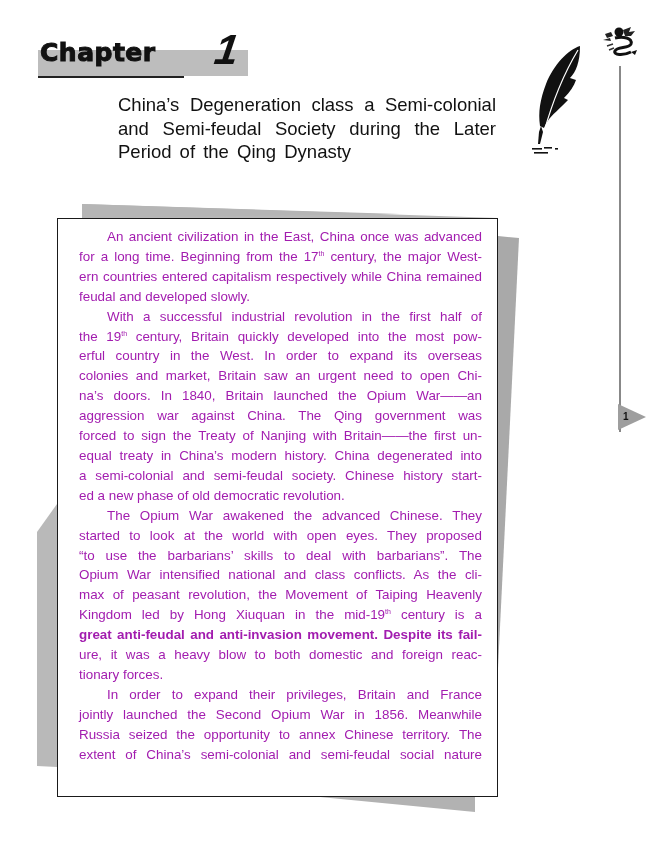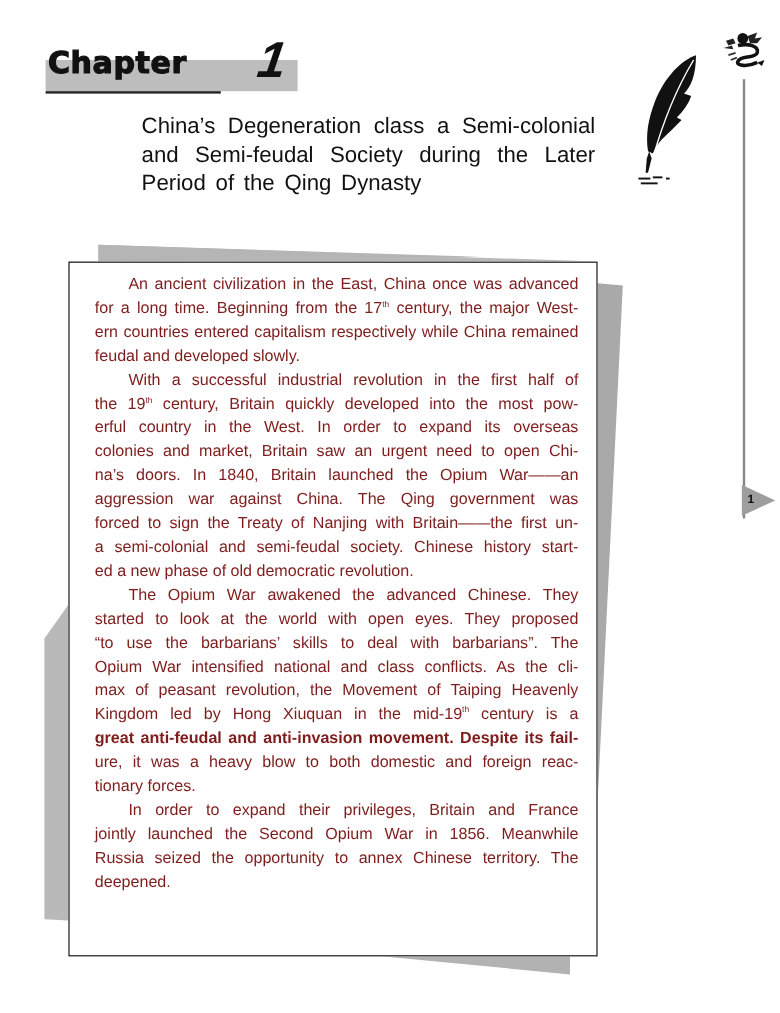--- a/index.html
+++ b/index.html
@@ -45,21 +45,21 @@
   }
 
   .shadow { position: absolute; left: 0; top: 0; width: 650px; height: 844px; }
   .textbox {
     position: absolute; left: 57px; top: 218px; width: 441px; height: 579px;
     background: #fff; border: 1.5px solid #1a1a1a; box-sizing: border-box;
   }
   .body-text {
     position: absolute; left: 79px; top: 227px; width: 403px;
     font-family: "Liberation Sans", sans-serif; font-size: 13.4px; line-height: 19.9px;
-    color: #7f1d1d;
+    color: #a21caf;
   }
   .body-text .ln { display: block; text-align: justify; text-align-last: justify; white-space: nowrap; }
   .body-text .ln.end { text-align-last: left; }
   .body-text .ln.indent { padding-left: 28px; }
   sup { font-size: 7px; line-height: 0; vertical-align: super; }
 </style>
 </head>
 <body>
 
 <div class="chapter-bar"></div>
@@ -112,28 +112,29 @@
     <div class="ln" style="white-space: normal;">for a long time. Beginning from the 17<sup>th</sup> century, the major West-</div>
     <div class="ln" style="white-space: normal;">ern countries entered capitalism respectively while China remained</div>
     <div class="ln end" style="white-space: normal;">feudal and developed slowly.</div>
     <div class="ln indent" style="white-space: normal;">With a successful industrial revolution in the first half of</div>
     <div class="ln" style="white-space: normal;">the 19<sup>th</sup> century, Britain quickly developed into the most pow-</div>
     <div class="ln" style="white-space: normal;">erful country in the West.  In order to expand its overseas</div>
     <div class="ln" style="white-space: normal;">colonies and market, Britain saw an urgent need to open Chi-</div>
     <div class="ln" style="white-space: normal;">na’s doors. In 1840, Britain launched the Opium War——an</div>
     <div class="ln" style="white-space: normal;">aggression war against China.  The Qing government was</div>
     <div class="ln" style="white-space: normal;">forced to sign the Treaty of Nanjing with Britain——the first un-</div>
+    <div class="ln" style="white-space: normal;">equal treaty in China’s modern history. China degenerated into</div>
     <div class="ln" style="white-space: normal;">a semi-colonial and semi-feudal society. Chinese history start-</div>
     <div class="ln end" style="white-space: normal;">ed a new phase of old democratic revolution.</div>
     <div class="ln indent" style="white-space: normal;">The Opium War awakened the advanced Chinese.  They</div>
     <div class="ln" style="white-space: normal;">started to look at the world with open eyes. They proposed</div>
     <div class="ln" style="white-space: normal;">“to use the barbarians’  skills to deal with barbarians”. The</div>
     <div class="ln" style="white-space: normal;">Opium War intensified national and class conflicts. As the cli-</div>
     <div class="ln" style="white-space: normal;">max of peasant revolution, the Movement of Taiping Heavenly</div>
     <div class="ln" style="white-space: normal;">Kingdom led by Hong Xiuquan in the mid-19<sup>th</sup> century is a</div>
     <div class="ln" style="white-space: normal; font-weight: bold;">great anti-feudal and anti-invasion movement. Despite its fail-</div>
     <div class="ln" style="white-space: normal;">ure, it was a heavy blow to both domestic and foreign reac-</div>
     <div class="ln end" style="white-space: normal;">tionary forces.</div>
     <div class="ln indent" style="white-space: normal;">In order to expand their privileges, Britain and France</div>
     <div class="ln" style="white-space: normal;">jointly launched the Second Opium War in 1856. Meanwhile</div>
     <div class="ln" style="white-space: normal;">Russia seized the opportunity to annex Chinese territory. The</div>
-    <div class="ln end" style="white-space: normal;">deepened.</div>
+    <div class="ln" style="white-space: normal;">extent of China’s semi-colonial and semi-feudal social nature</div>
   </div>
 
 </body></html>

